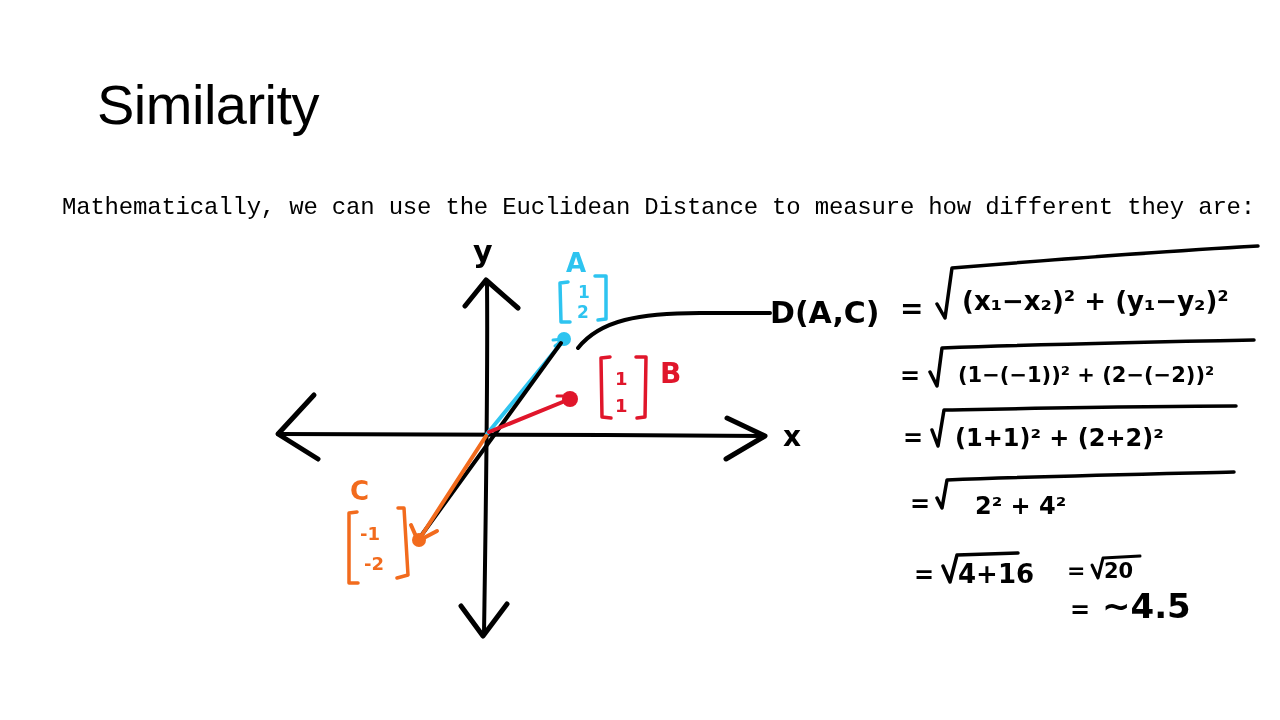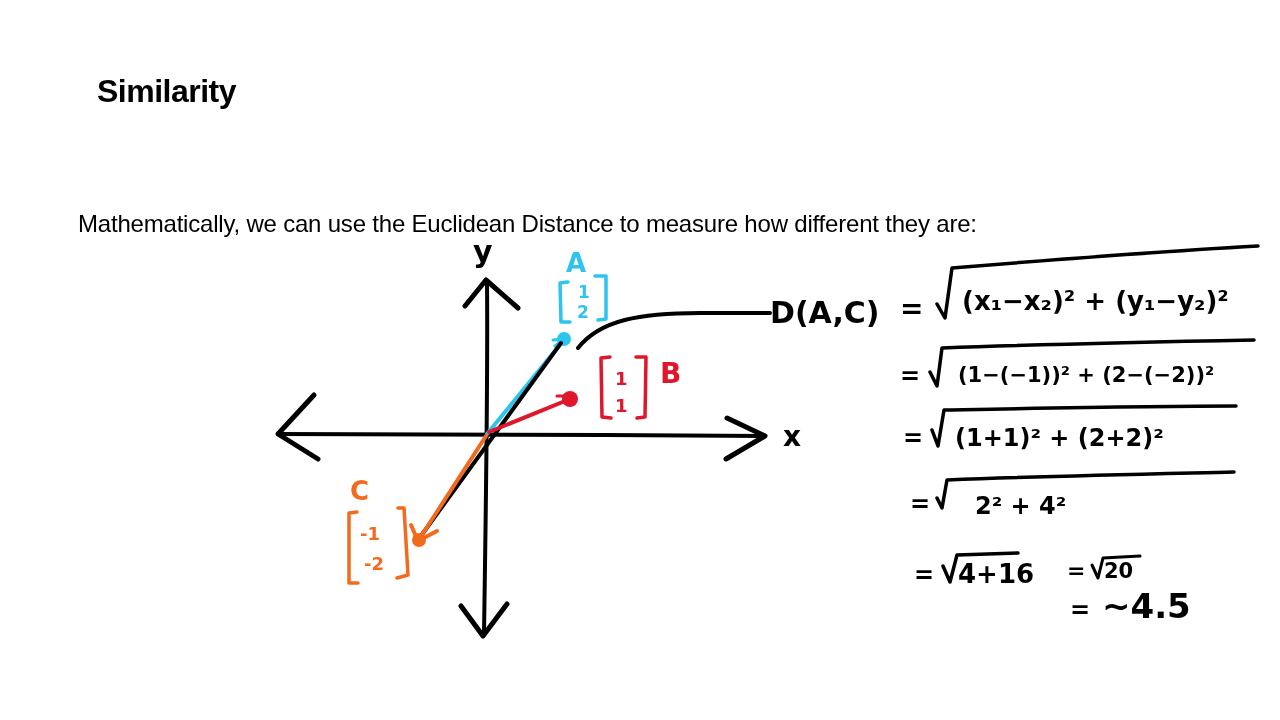--- a/index.html
+++ b/index.html
@@ -1,18 +1,18 @@
 <!DOCTYPE html>
 <html><head>
   <meta charset="utf-8">
   <style>
     html, body { margin: 0; padding: 0; background: #ffffff; }
     body { width: 1280px; height: 720px; position: relative; overflow: hidden; font-family: "Liberation Sans", "DejaVu Sans", sans-serif; color: #000; }
-    .slide-title { position: absolute; left: 97px; top: 74px; font-size: 32px; font-weight: bold; letter-spacing: -0.5px; margin: 0; line-height: 1.1; }
-    .slide-body { position: absolute; left: 62px; top: 194px; font-size: 24px; line-height: 1.2; margin: 16px; white-space: nowrap; letter-spacing: -0.2px; }
+    .slide-title { position: absolute; left: 97px; top: 74px; font-size: 56px; font-weight: normal; letter-spacing: -0.5px; margin: 0; line-height: 1.1; }
+    .slide-body { position: absolute; left: 62px; top: 194px; font-size: 24px; line-height: 1.2; margin: 0; white-space: nowrap; letter-spacing: -0.2px; font-family: Liberation Mono, monospace; }
     svg.ink { position: absolute; left: 0; top: 0; width: 1280px; height: 720px; }
     .stroke { fill: none; stroke-linecap: round; stroke-linejoin: round; }
     .hw { font-family: "DejaVu Sans", sans-serif; font-weight: bold; }
   </style>
 </head>
 <body>
 
 <h1 class="slide-title">Similarity</h1>
 <p class="slide-body">Mathematically, we can use the Euclidean Distance to measure how different they are:</p>
 

